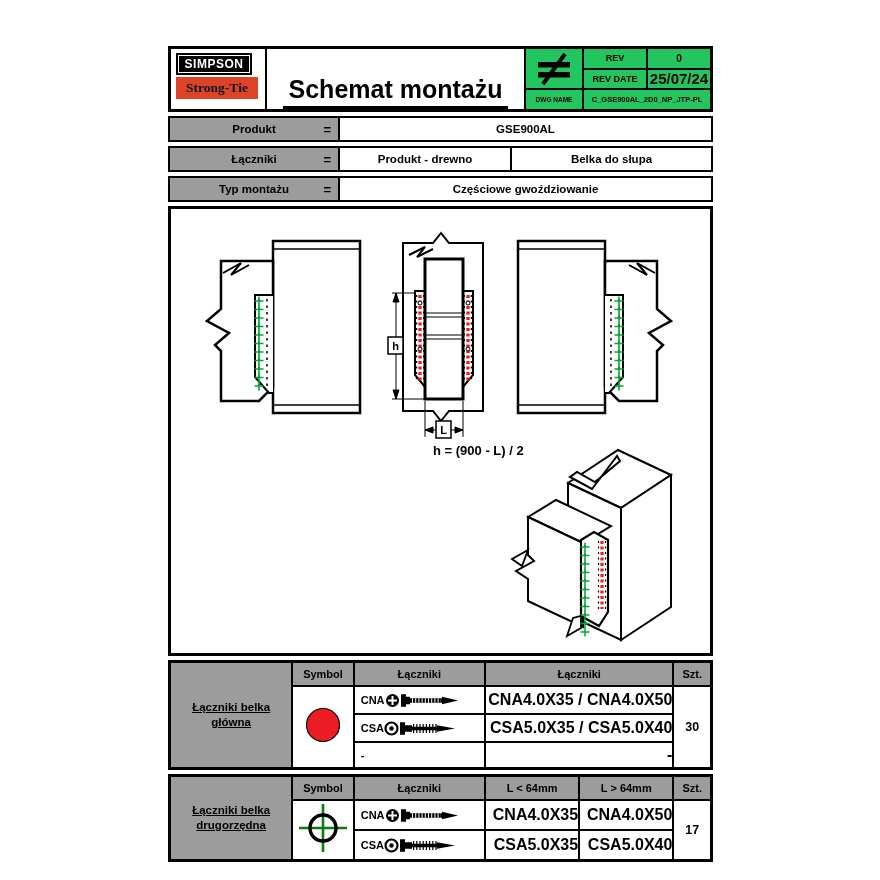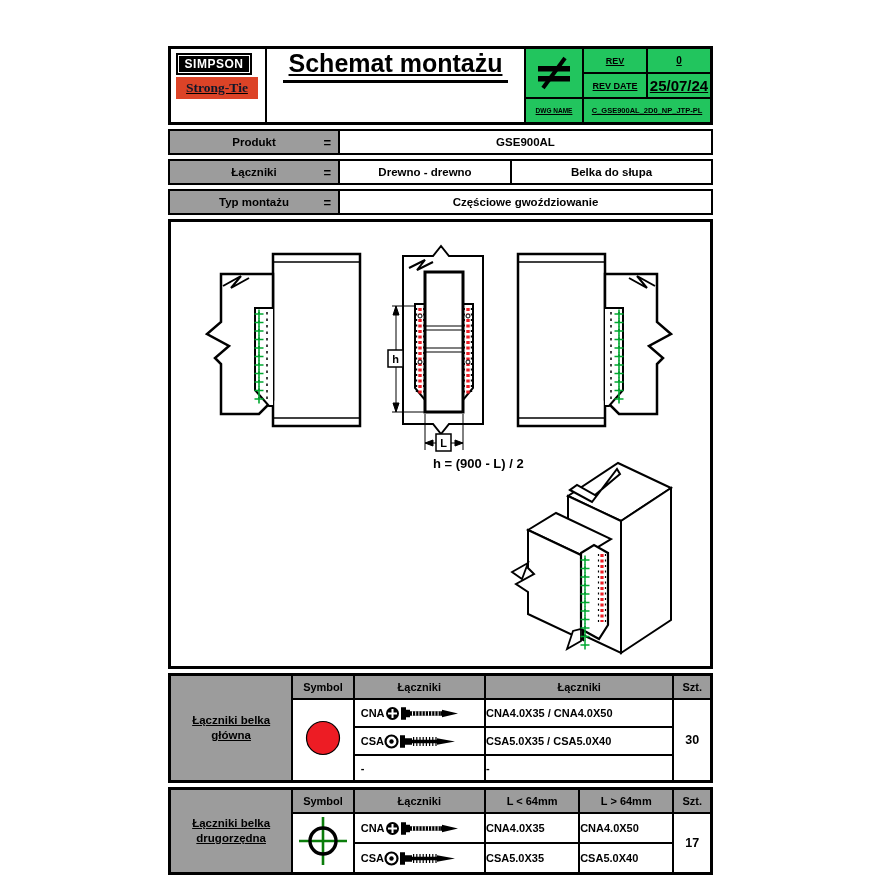--- a/index.html
+++ b/index.html
@@ -1,28 +1,28 @@
 <!DOCTYPE html>
 <html><head>
 <meta charset="utf-8">
 <style>
   html,body{margin:0;padding:0;}
   body{width:880px;height:880px;background:#fff;position:relative;
        font-family:"Liberation Sans",sans-serif;color:#000;}
   .sheet{position:absolute;left:168px;top:46px;width:545px;}
   .box{border:3px solid #000;background:#fff;box-sizing:border-box;}
   
-  .titleblock{height:79px;display:flex;text-decoration:underline;}
+  .titleblock{height:66px;display:flex;}
   .logo-cell{width:96px;border-right:2.5px solid #000;padding:4px 5px;box-sizing:border-box;}
   .logo-top{background:#000;padding:2px;width:76px;box-sizing:border-box;}
   .logo-top-inner{border:1.5px solid #fff;text-align:center;color:#fff;font-weight:bold;
                   font-size:12px;letter-spacing:.5px;padding:1px 0;}
   .logo-bottom{background:#dc4327;width:82px;margin-top:2px;text-align:center;color:#0f172a;
                font-family:"Liberation Serif",serif;font-weight:bold;font-size:13.5px;padding:3px 0;box-sizing:border-box;}
-  .title-cell{flex:1;display:flex;align-items:flex-start;justify-content:center;border-radius:30px;}
+  .title-cell{flex:1;display:flex;align-items:flex-end;justify-content:center;border-radius:30px;}
   .main-title{font-size:25px;font-weight:bold;border-bottom:3px solid #000;padding:0 6px 2px 6px;}
   .rev-block{width:186px;border-left:2.5px solid #000;display:grid;
              grid-template-columns:56px 62px 1fr;grid-template-rows:1fr 1fr 1fr;
              background:#000;grid-gap:2px;box-sizing:border-box;}
   .rev-block>div{background:#22c55e;display:flex;align-items:center;justify-content:center;
                  font-weight:bold;overflow:hidden;}
   .cell-sym{grid-row:1/3;grid-column:1;}
   .rev-l{font-size:9px;} .rev-v{font-size:10px;}
   .dwg-l{font-size:6.5px;} .dwg-v{grid-column:2/4;font-size:7.5px;white-space:nowrap;}
   
@@ -40,21 +40,21 @@
   table{border-collapse:collapse;table-layout:fixed;width:545px;margin-top:4px;}
   td,th{border:2px solid #000;padding:0;overflow:hidden;}
   table{border:3px solid #000;}
   th{background:#9c9c9c;font-size:11px;font-weight:bold;height:22px;}
   .tlabel{background:#9c9c9c;font-weight:bold;font-size:11.5px;text-align:center;
           line-height:1.3;padding:0 20px;text-decoration:underline;}
   .sym-cell{text-align:center;vertical-align:middle;}
   .icon-cell{height:26px;}
   .icon-wrap{display:flex;align-items:center;padding-left:6px;}
   .code{font-weight:bold;font-size:11px;}
-  .models{text-align:left;font-weight:bold;font-size:11px;margin-left:39px;}
+  .models{text-align:right;font-weight:bold;font-size:16px;margin-left:39px;}
   .qty{text-align:center;font-weight:bold;font-size:12.5px;}
 </style>
 </head>
 <body>
 
 <div class="sheet">
 
   <div class="box titleblock">
     <div class="logo-cell">
       <div class="logo-top">
@@ -87,21 +87,21 @@
       <span>Produkt</span>
       <span class="eq">=</span>
     </div>
     <div class="pval">GSE900AL</div>
   </div>
   <div class="prow">
     <div class="glabel">
       <span>Łączniki</span>
       <span class="eq">=</span>
     </div>
-    <div class="pval split1">Drewno - drewno</div>
+    <div class="pval split1">Produkt - drewno</div>
     <div class="pval">Belka do słupa</div>
   </div>
   <div class="prow">
     <div class="glabel">
       <span>Typ montażu</span>
       <span class="eq">=</span>
     </div>
     <div class="pval">Częściowe gwoździowanie</div>
   </div>
 

